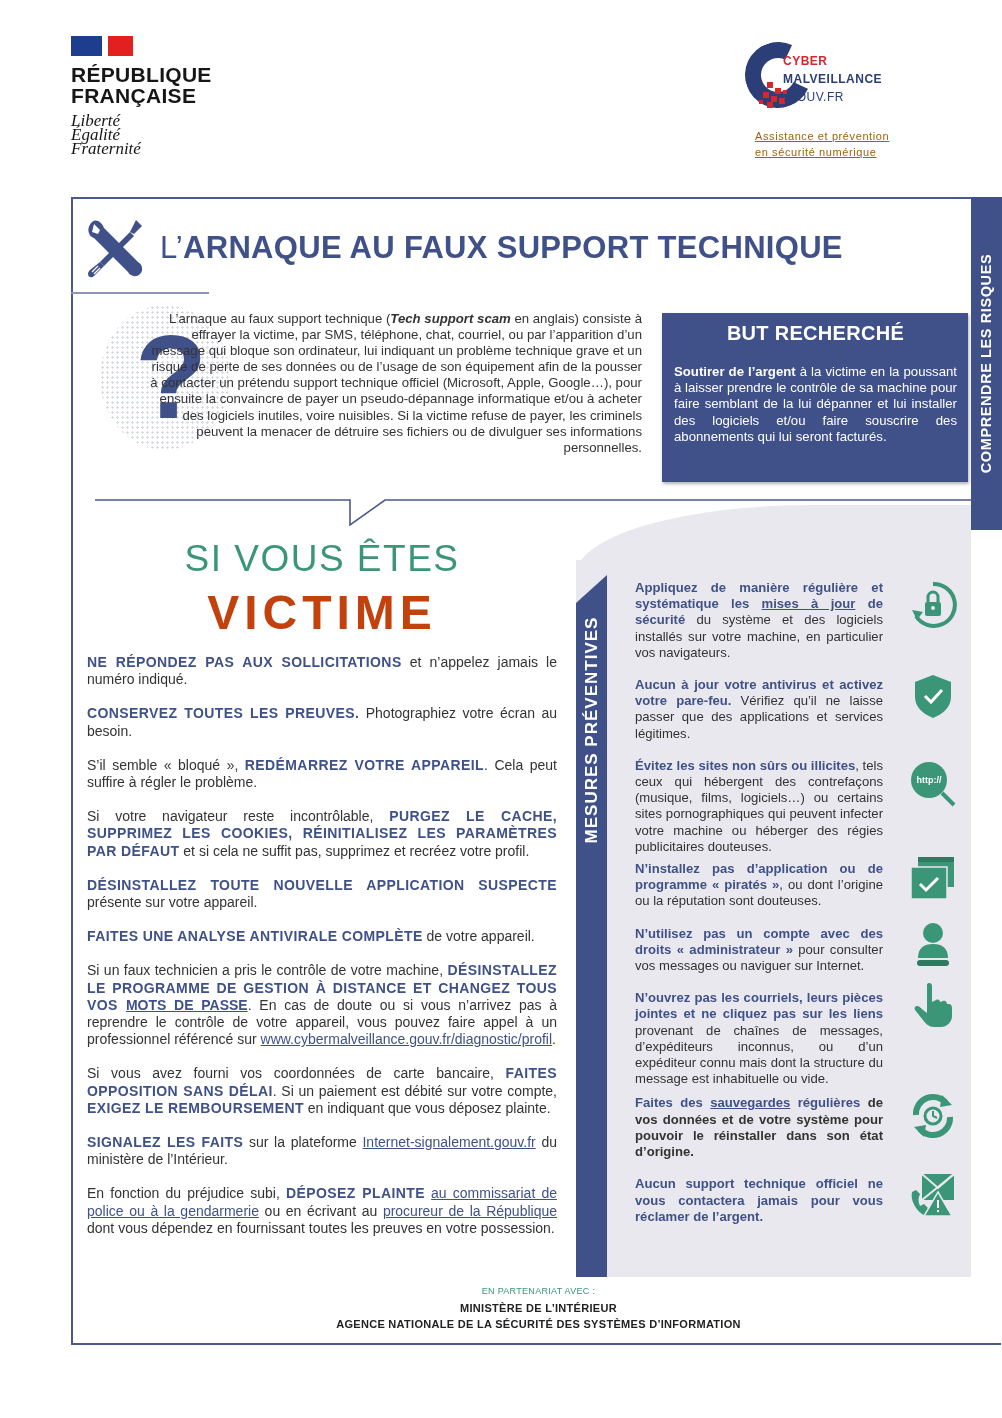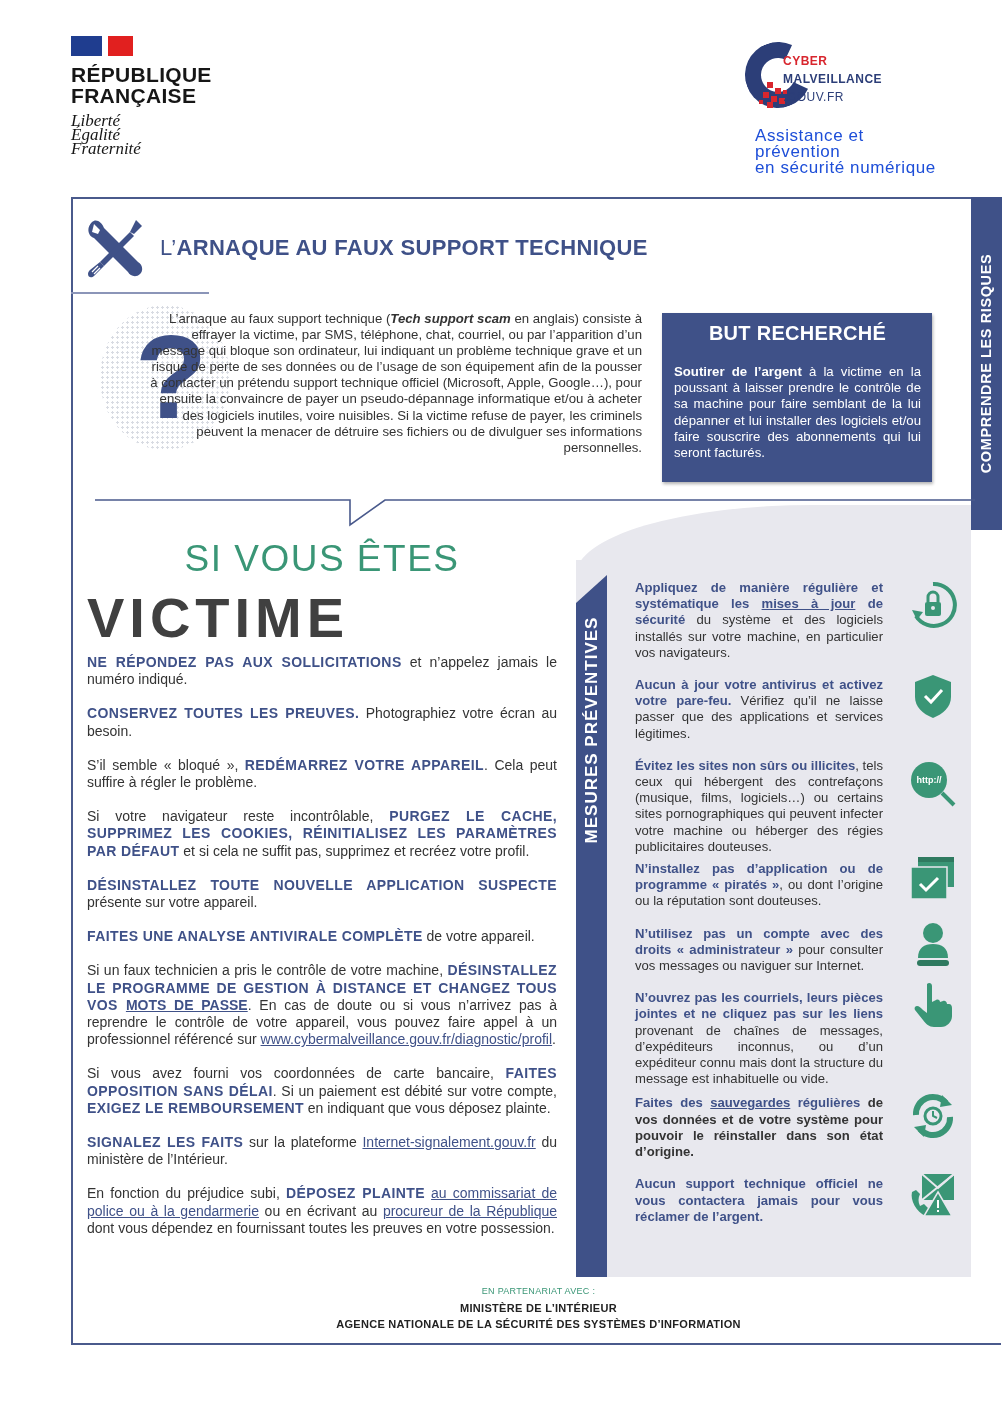--- a/index.html
+++ b/index.html
@@ -16,52 +16,52 @@
   .rf-motto { font-family: "Liberation Serif", "DejaVu Serif", serif; font-style: italic; font-size: 17px; line-height: 14px; color: #161616; margin-top: 8px; }
 
   .cm-logo { position: absolute; left: 745px; top: 42px; width: 200px; height: 120px; }
   .cm-c { position: absolute; left: 0; top: 0; width: 66px; height: 66px; border-radius: 50%; border: 16px solid #2c3e78; border-right-color: transparent; transform: rotate(-20deg); }
   .cm-dots { position: absolute; left: 14px; top: 36px; width: 30px; height: 30px; }
   .cm-dots span { position: absolute; width: 6px; height: 6px; background: #d8262e; }
   .cm-text { position: absolute; left: 38px; top: 10px; font-weight: bold; font-size: 12px; line-height: 18px; letter-spacing: 0.5px; }
   .cm-text .cy { color: #d8262e; }
   .cm-text .mal { color: #2c3e78; }
   .cm-text .gouv { color: #2c3e78; font-weight: normal; }
-  .cm-tag { position: absolute; left: 10px; top: 86px; font-size: 17px; line-height: 16px; color: #1d4ed8; letter-spacing: 0.6px; }
+  .cm-tag { position: absolute; left: 10px; top: 86px; font-size: 11px; line-height: 16px; color: #a16207; letter-spacing: 0.6px; text-decoration: underline; }
 
   
   .frame { position: absolute; left: 71px; top: 197px; width: 900px; height: 1148px; border: 2px solid #4a5a8c; border-right: none; }
   .frame-bottom { position: absolute; left: 71px; top: 1343px; width: 930px; height: 2px; background: #4a5a8c; }
 
   .risk-tab { position: absolute; left: 971px; top: 197px; width: 31px; height: 333px; background: #3f5188; }
   .risk-tab-text { position: absolute; left: 0; top: 0; width: 333px; height: 31px; transform-origin: 0 0; transform: translate(0, 333px) rotate(-90deg); color: #fff; font-weight: bold; font-size: 14.5px; line-height: 31px; text-align: center; letter-spacing: 0.6px; }
 
   .title-row { position: absolute; left: 84px; top: 215px; height: 65px; display: flex; align-items: center; }
   .title-icon { width: 68px; height: 64px; margin-right: 8px; }
-  .page-title { font-size: 22px; font-weight: bold; color: #3f5188; letter-spacing: 0.3px; }
+  .page-title { font-size: 31px; font-weight: bold; color: #3f5188; letter-spacing: 0.3px; }
   .page-title .l { font-weight: normal; }
   .title-underline { position: absolute; left: 71px; top: 292px; width: 138px; height: 2px; background: #8b95b8; }
 
   
   .qmark-bg { position: absolute; left: 100px; top: 305px; width: 130px; height: 145px; border-radius: 50%;
     background-image: radial-gradient(circle, #cfd3dc 1px, transparent 1.3px); background-size: 5px 5px; opacity: 0.8; }
   .qmark { position: absolute; left: 135px; top: 318px; font-size: 118px; font-weight: bold; color: #3f5188; line-height: 118px; }
   .intro { position: absolute; left: 150px; top: 311px; width: 492px; font-size: 13.2px; line-height: 16.1px; color: #333; text-align: right; }
   .intro p { margin: 0; }
 
-  .goal-box { position: absolute; left: 662px; top: 313px; width: 270px; height: 169px; background: #3f5188; box-shadow: 1px 2px 3px rgba(0,0,0,0.3); padding: 9px 11px 0 12px; color: #fff; }
+  .goal-box { position: absolute; left: 662px; top: 313px; width: 306px; height: 169px; background: #3f5188; box-shadow: 1px 2px 3px rgba(0,0,0,0.3); padding: 9px 11px 0 12px; color: #fff; }
   .goal-title { font-size: 20px; font-weight: bold; text-align: center; letter-spacing: 0.3px; margin-bottom: 19px; }
   .goal-text { font-size: 13.2px; line-height: 16.2px; text-align: justify; }
 
   
   .speech { position: absolute; left: 95px; top: 498px; width: 880px; height: 40px; }
 
   
   .victim-h1 { position: absolute; left: 87px; top: 538px; width: 470px; text-align: center; color: #3a9676; font-size: 37px; letter-spacing: 1.5px; }
-  .victim-h2 { position: absolute; left: 87px; top: 585px; width: 470px; text-align: left; color: #404040; font-size: 56px; font-weight: bold; letter-spacing: 5px; }
+  .victim-h2 { position: absolute; left: 87px; top: 585px; width: 470px; text-align: center; color: #c2410c; font-size: 48px; font-weight: bold; letter-spacing: 5px; }
   .victim-body { position: absolute; left: 87px; top: 654px; width: 470px; font-size: 14px; line-height: 17.2px; color: #333; text-align: justify; }
   .victim-body p { margin-bottom: 17px; }
   .victim-body b { color: #3f5188; letter-spacing: 0.4px; }
   .victim-body a { color: #3f5188; text-decoration: underline; }
   .victim-body u { color: #3f5188; font-weight: bold; }
 
   
   .prev-bg { position: absolute; left: 576px; top: 505px; width: 395px; height: 772px; background: #e8e8ee; border-radius: 60% 0 0 0 / 9% 0 0 0; }
   .prev-bg-fix { position: absolute; left: 576px; top: 560px; width: 395px; height: 717px; background: #e8e8ee; }
   .prev-tab { position: absolute; left: 576px; top: 575px; width: 31px; height: 702px; background: #3f5188; clip-path: polygon(0 4%, 100% 0, 100% 100%, 0 100%); }

